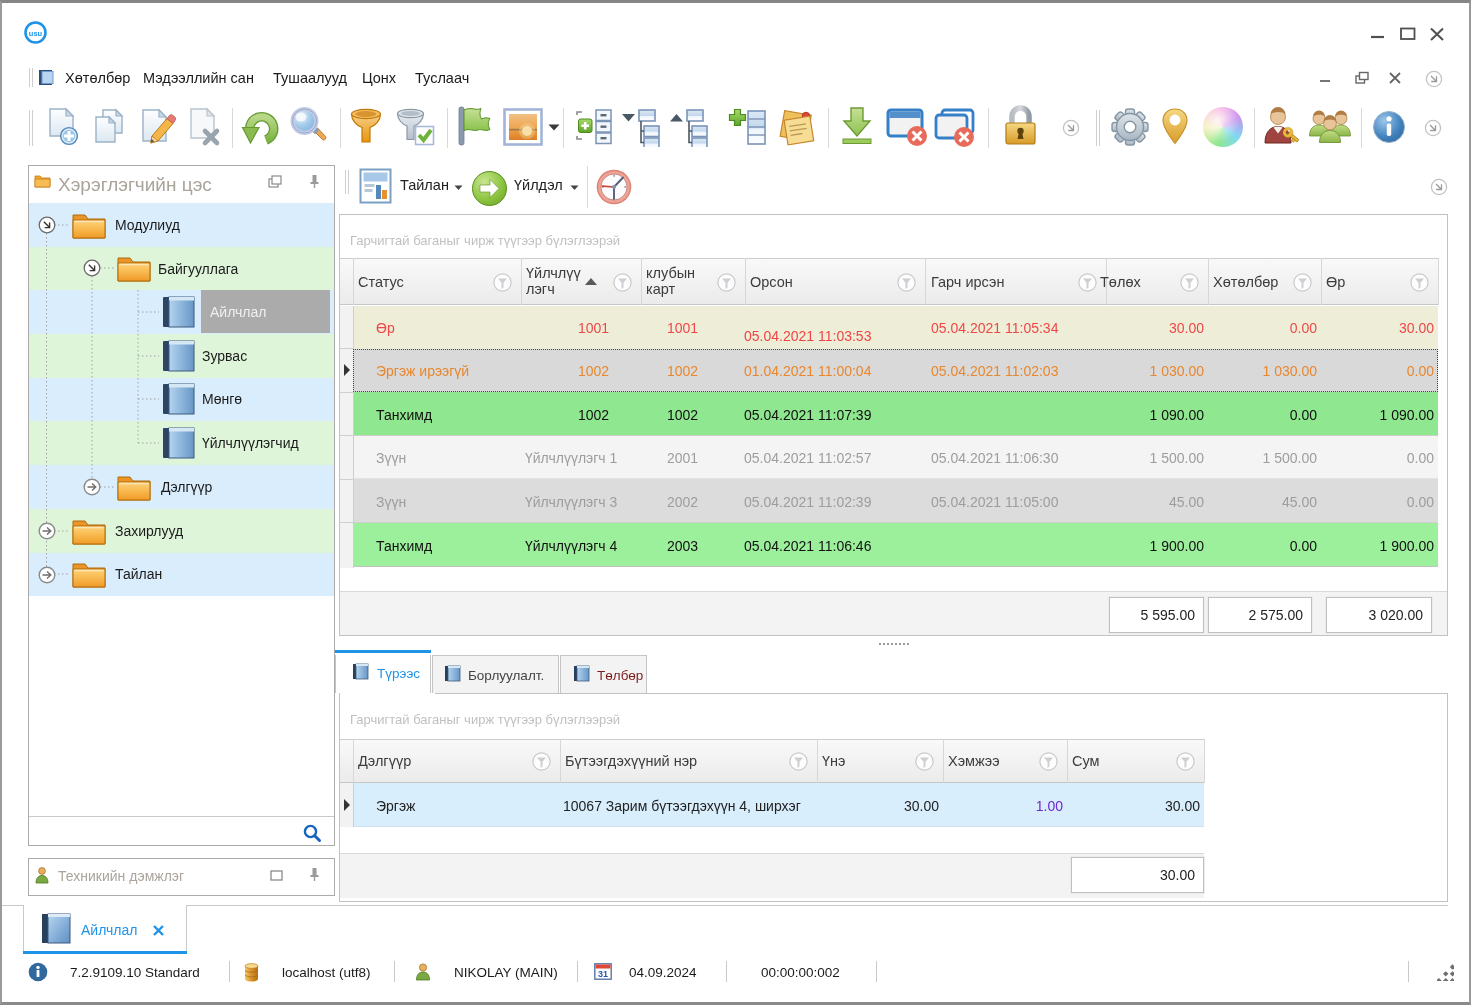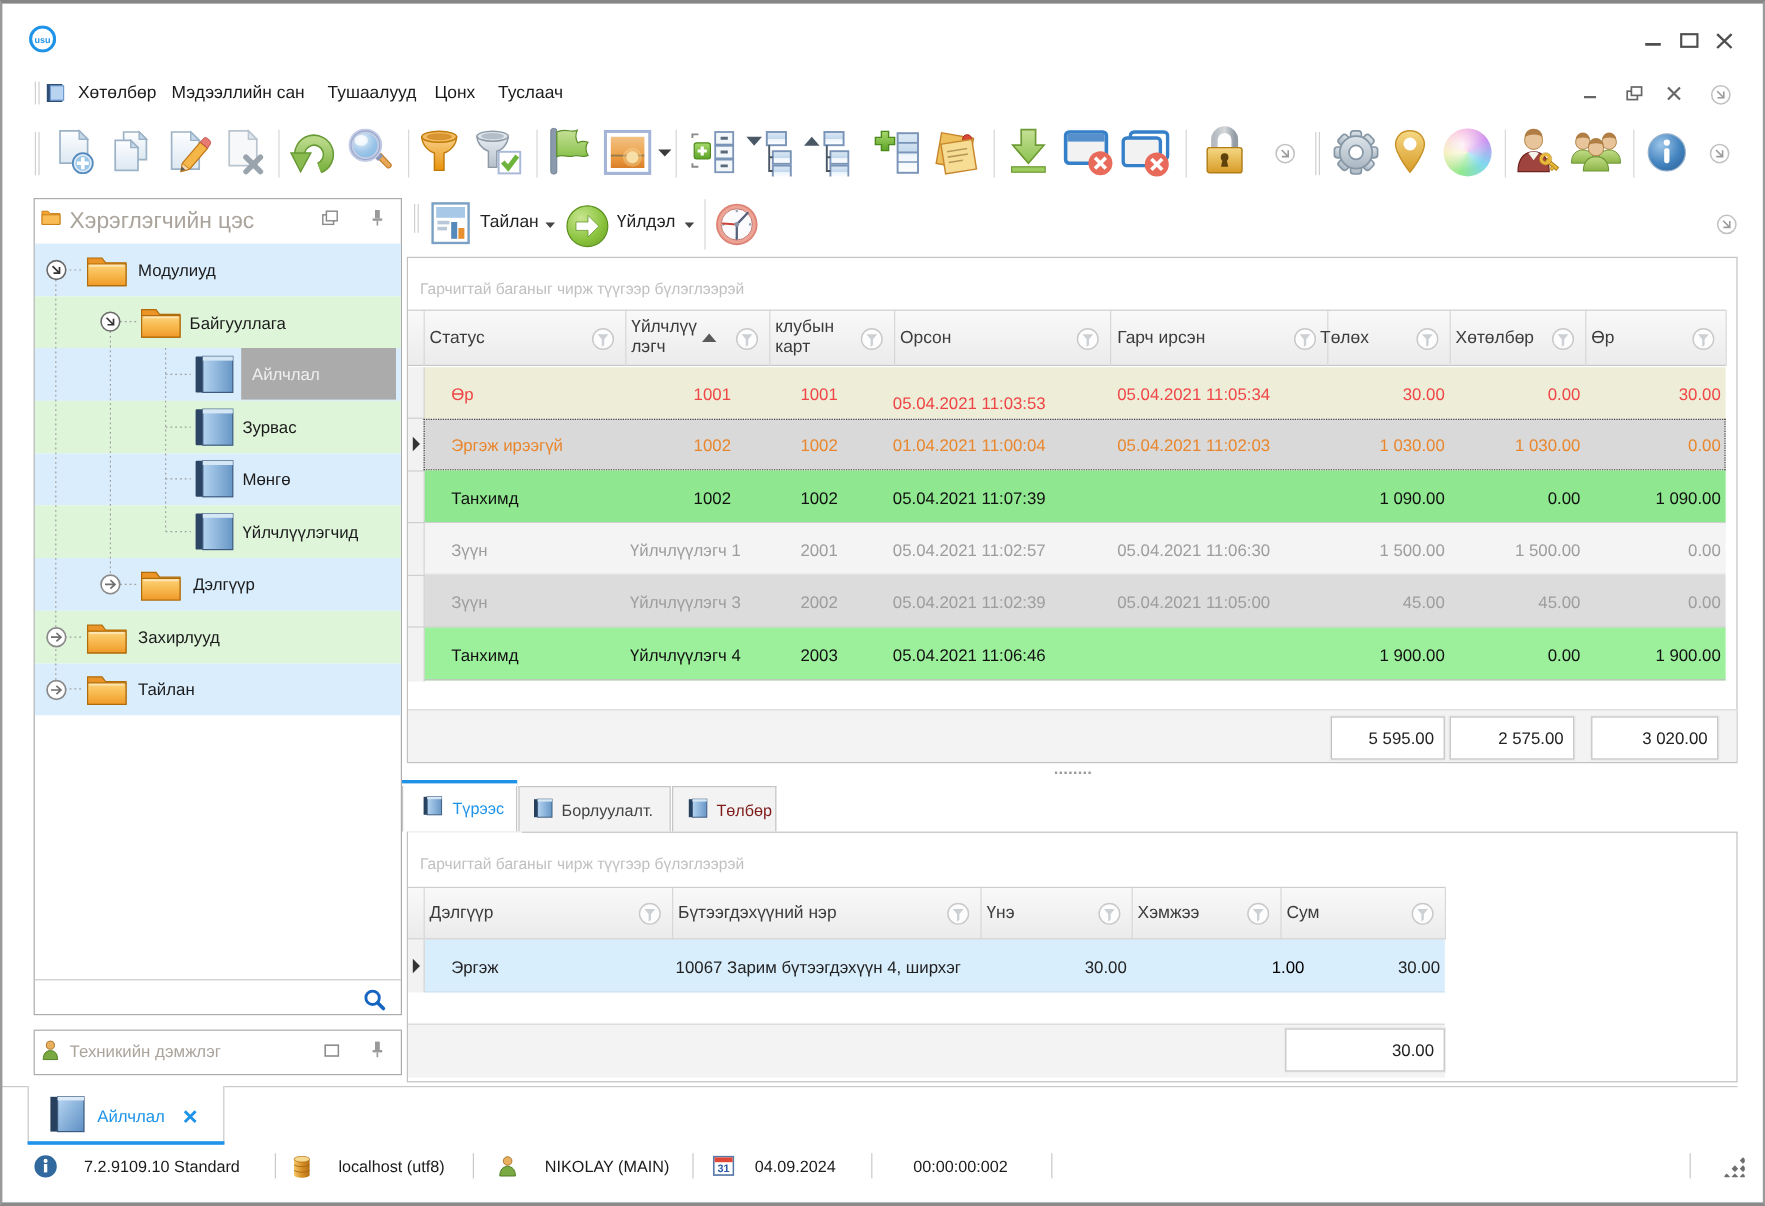--- a/index.html
+++ b/index.html
@@ -791,21 +791,21 @@
 </svg>
 
 <div class="abs" style="left:340px;top:783px;width:14px;height:44px;background:#f2f2f2;border-right:1px solid #cfcfcf"></div>
 <div class="abs" style="left:354px;top:783px;width:850px;height:44px;background:#d9eefd;border-bottom:1px solid #cfe0ee"></div>
 <svg class="abs" style="left:343px;top:798px" width="8" height="14" viewBox="0 0 8 14">
       <path d="M1 1 v12 l6-6 z" fill="#333"></path>
     </svg>
 <div class="dtxt" style="left:376px;top:798px;color:#222">Эргэж</div>
 <div class="dtxt" style="left:563px;top:798px;color:#222">10067 Зарим бүтээгдэхүүн 4, ширхэг</div>
 <div class="num" style="left:839px;top:798px;width:100px;color:#222">30.00</div>
-<div class="num" style="left:987px;top:798px;width:100px;color:#000000">1.00</div>
+<div class="num" style="left:963px;top:798px;width:100px;color:#6d28d9">1.00</div>
 <div class="num" style="left:1100px;top:798px;width:100px;color:#222">30.00</div>
 
 <div class="abs" style="left:340px;top:853px;width:864px;height:45px;background:#f3f3f3;border-top:1px solid #d9d9d9"></div>
 <div class="sumbox" style="left:1071px;top:857px;width:133px;height:36px;line-height:34px">30.00</div>
 
 <div class="abs" style="left:0px;top:905px;width:1448px;height:1px;background:#c9c9c9"></div>
 <div class="abs" style="left:23px;top:905px;width:164px;height:48px;background:#fff;border:1px solid #c9c9c9;border-top:none"></div>
 <div class="abs" style="left:23px;top:951px;width:164px;height:3px;background:#1e93e8"></div>
 <svg class="abs" style="left:40px;top:912px" width="32" height="33" viewBox="0 0 32 33">
  <defs>

